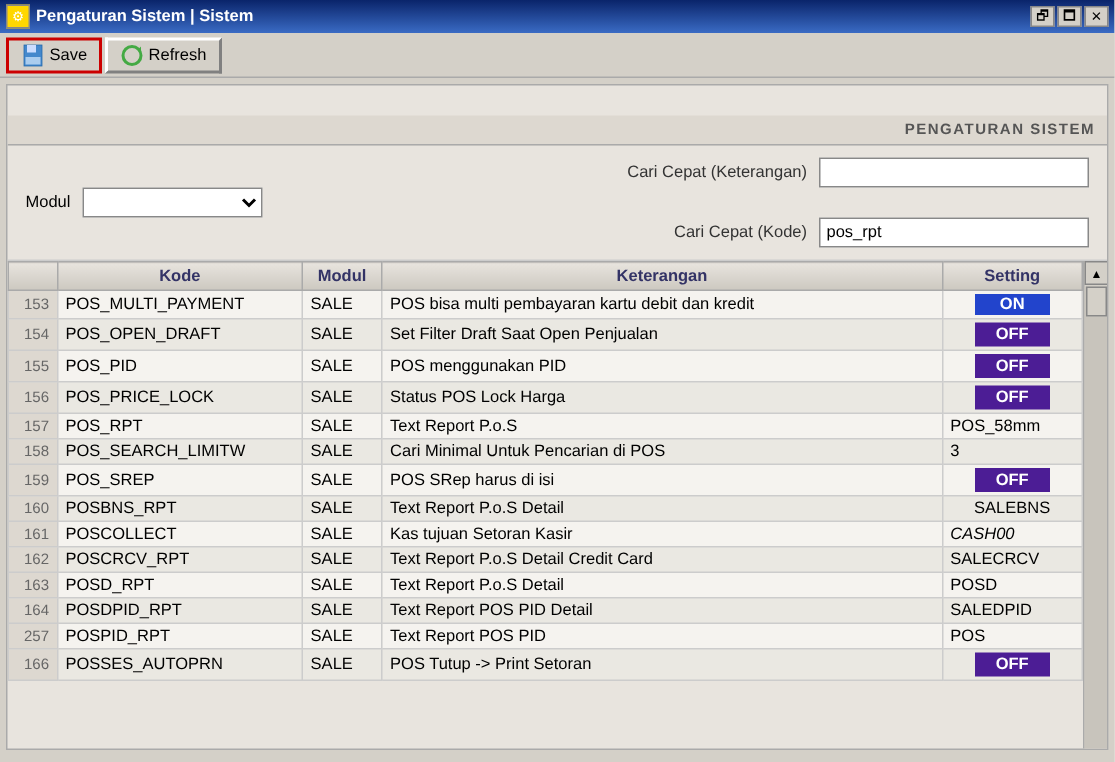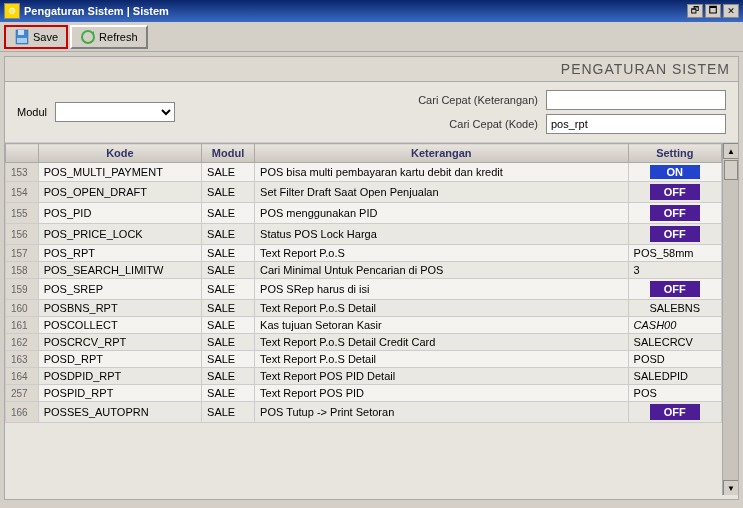--- a/index.html
+++ b/index.html
@@ -86,42 +86,43 @@
       margin: 4px;
       border: 1px solid #aaa;
       height: calc(508px - 22px - 30px - 12px);
       overflow: hidden;
     }
     .content-header {
       background: #ddd8d0;
       border-bottom: 1px solid #aaa;
       padding: 4px 8px;
       text-align: right;
-      font-size: 14px;
+      font-size: 10px;
       color: #555;
       letter-spacing: 1px;
-      font-weight: normal;
+      font-weight: bold;
+      margin-top: 20px;
     }
     .form-area {
       padding: 8px 12px;
       display: flex;
       align-items: center;
       gap: 20px;
       border-bottom: 1px solid #ccc;
     }
     .form-left {
       display: flex;
       align-items: center;
       gap: 8px;
     }
     .form-right {
       flex: 1;
       display: flex;
       flex-direction: column;
-      gap: 4px;
+      gap: 20px;
       align-items: flex-end;
     }
     .form-row {
       display: flex;
       align-items: center;
       gap: 8px;
     }
     .form-label {
       font-size: 11px;
       color: #333;
@@ -169,20 +170,21 @@
     .data-table tbody tr:nth-child(even) {
       background: #eae8e2;
     }
     .data-table tbody td {
       border: 1px solid #ccc;
       padding: 2px 5px;
       white-space: nowrap;
     }
     .row-num {
       color: #666;
+      text-align: right;
       width: 28px;
       background: #ddd8d0 !important;
       font-size: 10px;
       margin-left: 28px;
     }
     .setting-on {
       background: #2244cc;
       color: white;
       padding: 1px 8px;
       text-align: center;

